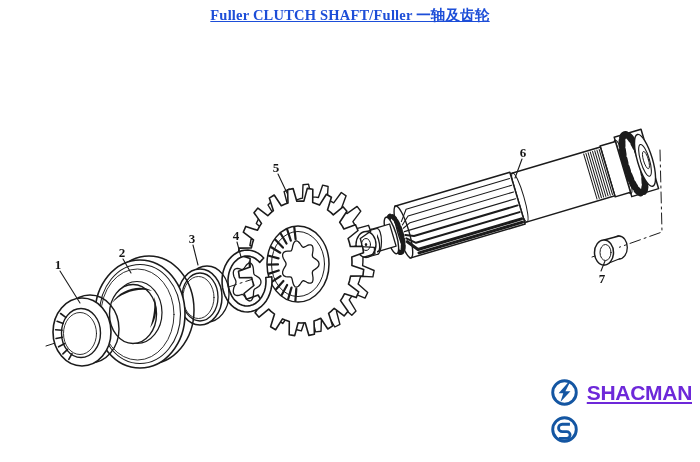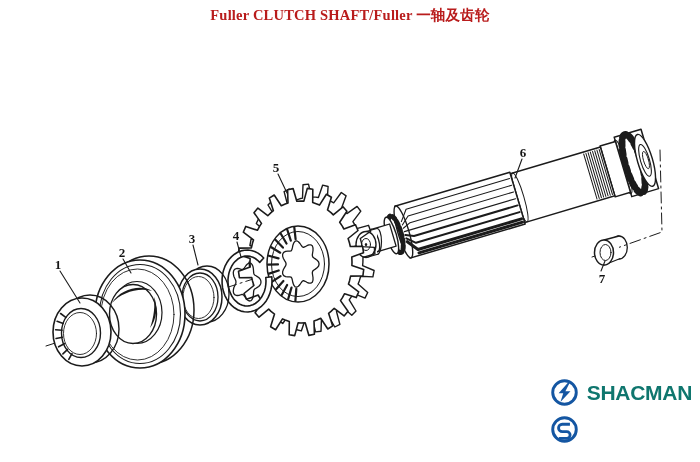--- a/index.html
+++ b/index.html
@@ -2,34 +2,34 @@
 <html><head>
 <meta charset="utf-8">
 <style>
   html,body{margin:0;padding:0;}
   body{
     width:700px;height:462px;position:relative;background:#ffffff;overflow:hidden;
     font-family:"Liberation Serif","DejaVu Serif",serif;
   }
   .title{
     position:absolute;top:6px;left:0;right:0;text-align:center;
-    font-weight:bold;font-size:14.5px;color:#b91c1c;letter-spacing:.2px;
+    font-weight:bold;font-size:14.5px;color:#1d4ed8;letter-spacing:.2px;text-decoration:underline;
   }
   svg text.plabel{
     font-family:"Liberation Serif","DejaVu Serif",serif;
     font-weight:bold;font-size:13px;fill:#151515;
   }
   .logos{
     position:absolute;right:8px;bottom:18px;display:flex;flex-direction:column;
     gap:8px;align-items:flex-start;
   }
   .logo-row{display:flex;align-items:center;gap:8px;}
   .wordmark{
     font-family:"Liberation Sans","DejaVu Sans",sans-serif;
-    font-weight:800;color:#0f766e;line-height:1;letter-spacing:-0.3px;
+    font-weight:800;color:#6d28d9;line-height:1;letter-spacing:-0.3px;text-decoration:underline;
   }
   .wordmark.shacman{font-size:21px;}
   .wordmark.fast{font-size:24px;}
 </style>
 </head>
 <body>
 
 
 
 <div class="title">Fuller CLUTCH SHAFT/Fuller 一轴及齿轮</div>

